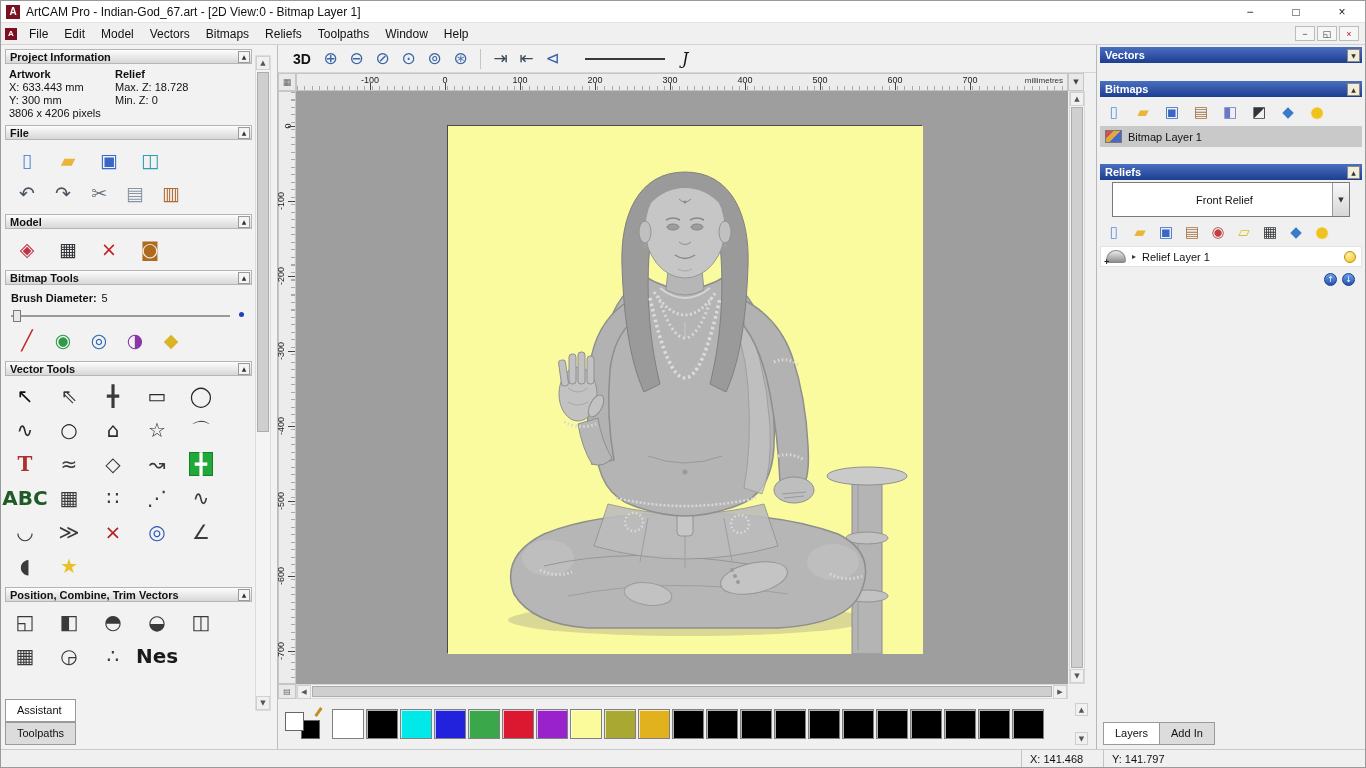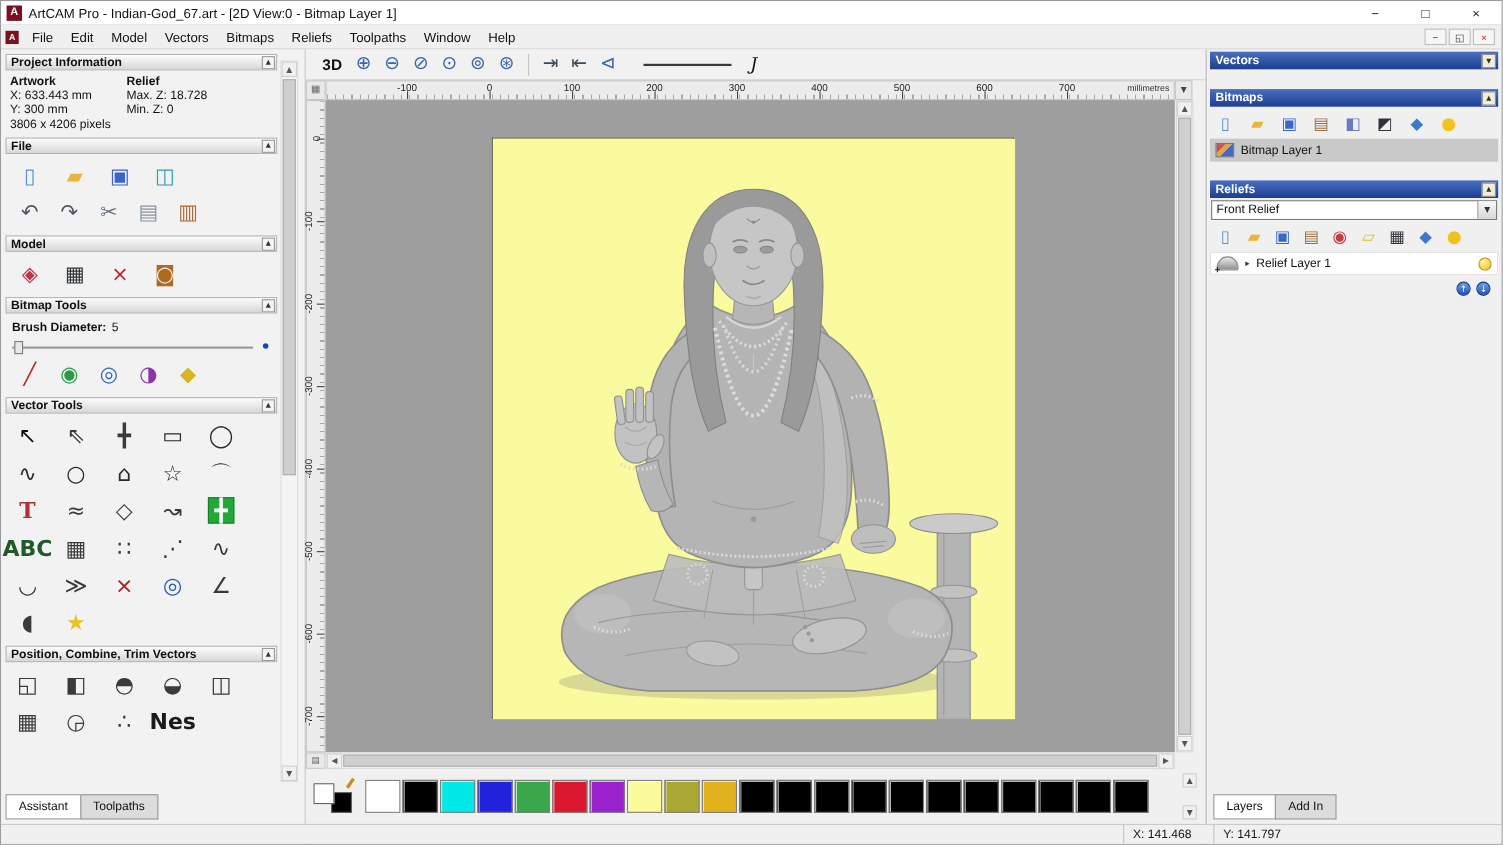--- a/index.html
+++ b/index.html
@@ -43,21 +43,21 @@
 .slider-track{position:absolute;left:0;right:14px;top:7px;height:2px;background:#9A9A9A;}
 .slider-handle{position:absolute;left:2px;top:2px;width:8px;height:12px;background:#E8E8E8;border:1px solid #7A7A7A;}
 .slider-dot{position:absolute;right:0;top:4px;width:5px;height:5px;border-radius:50%;background:#2040C0;}
 .tool-grid{display:grid;grid-template-columns:repeat(5,44px);row-gap:10px;padding:7px 2px 7px 10px;}
 .tool-grid .icon{width:24px;height:24px;font-size:20px;}
 .lp-scroll{position:absolute;right:6px;top:10px;width:16px;height:656px;background:#F4F4F4;border:1px solid #DCDCDC;}
 .scroll-arrow{position:absolute;left:0;width:14px;height:14px;font-size:7px;display:flex;align-items:center;justify-content:center;color:#555;background:#F0F0F0;border:1px solid #D0D0D0;font-family:"DejaVu Sans",sans-serif;}
 .lp-scroll .up{top:0;}
 .lp-scroll .down{bottom:0;}
 .lp-thumb{position:absolute;left:1px;top:16px;width:12px;height:360px;background:#CFCFCF;border:1px solid #ADADAD;}
-.tabstrip{position:absolute;left:4px;bottom:22px;display:flex;}
+.tabstrip{position:absolute;left:4px;bottom:22px;display:flex;flex-direction:column;}
 .tab{padding:4px 11px 5px 11px;border:1px solid #9A9A9A;background:#DCDCDC;font-size:11px;margin-right:-1px;}
 .tab.active{background:#FFF;}
 
 
 .center{position:absolute;left:277px;top:44px;width:820px;bottom:0;background:#F0F0F0;}
 .toolbar{height:28px;display:flex;align-items:center;gap:3px;padding-left:10px;border-bottom:1px solid #D5D5D5;background:#F1F1F1;}
 .toolbar .icon{width:23px;height:22px;font-size:17px;}
 .toolbar .btn3d{font-weight:bold;font-size:14px;width:28px;color:#111;font-family:"Liberation Sans",sans-serif;}
 .line-widget{width:80px;height:2px;background:#3A3A3A;margin-left:18px;}
 .curve-glyph{font-size:16px;font-style:italic;margin-left:14px;font-family:"DejaVu Serif",serif;}
@@ -100,21 +100,21 @@
 .rp-icons .icon{width:18px;height:18px;font-size:15px;}
 .layer-row{height:21px;display:flex;align-items:center;gap:6px;padding:0 5px;font-size:11px;margin:1px 3px;}
 .layer-row.selected{background:#C9C9C9;}
 .layer-row.white{background:#FFF;border:1px solid #E2E2E2;}
 .thumb{width:17px;height:13px;border:1px solid #777;background:linear-gradient(135deg,#D05050 0 30%,#E0A840 30% 55%,#4868C8 55% 100%);}
 .wave{width:20px;height:13px;background:linear-gradient(#ECECEC,#8E8E8E);border-radius:60% 60% 3px 3px/100% 100% 3px 3px;border:1px solid #888;position:relative;}
 .plus-badge{position:absolute;left:-3px;bottom:-5px;font-size:9px;color:#222;font-weight:bold;}
 .expander{font-size:8px;color:#333;font-family:"DejaVu Sans",sans-serif;}
 .row-bulb{margin-left:auto;}
 .bulb-dot{width:12px;height:12px;border-radius:50%;background:radial-gradient(circle at 35% 30%,#FFF2A0,#EFC31F);border:1px solid #C09010;}
-.combo{margin:2px 4px;height:18px;background:#FFF;border:1px solid #7A7A7A;display:flex;align-items:center;}
+.combo{margin:2px 15px;height:35px;background:#FFF;border:1px solid #7A7A7A;display:flex;align-items:center;text-align:center;}
 .combo-text{flex:1;padding-left:4px;font-size:11px;}
 .combo-btn{width:17px;height:100%;background:linear-gradient(#F8F8F8,#D6D6D6);border-left:1px solid #9A9A9A;font-size:7px;display:flex;align-items:center;justify-content:center;color:#333;font-family:"DejaVu Sans",sans-serif;}
 .layer-arrows{display:flex;justify-content:flex-end;gap:5px;padding:5px 10px;}
 .circle-btn{width:13px;height:13px;border-radius:50%;background:linear-gradient(#6AA2E8,#2452B2);color:#FFF;font-size:8px;display:flex;align-items:center;justify-content:center;border:1px solid #1A3A88;font-family:"DejaVu Sans",sans-serif;}
 .rp-tabs{position:absolute;left:6px;bottom:22px;display:flex;}
 
 
 .statusbar{position:absolute;left:0;right:0;bottom:0;height:18px;background:#F0F0F0;border-top:1px solid #CACACA;display:flex;align-items:center;justify-content:flex-end;font-size:11px;z-index:5;}
 .status-cell{border-left:1px solid #C4C4C4;height:100%;display:flex;align-items:center;padding:0 8px;}
 .status-x{width:82px;}

